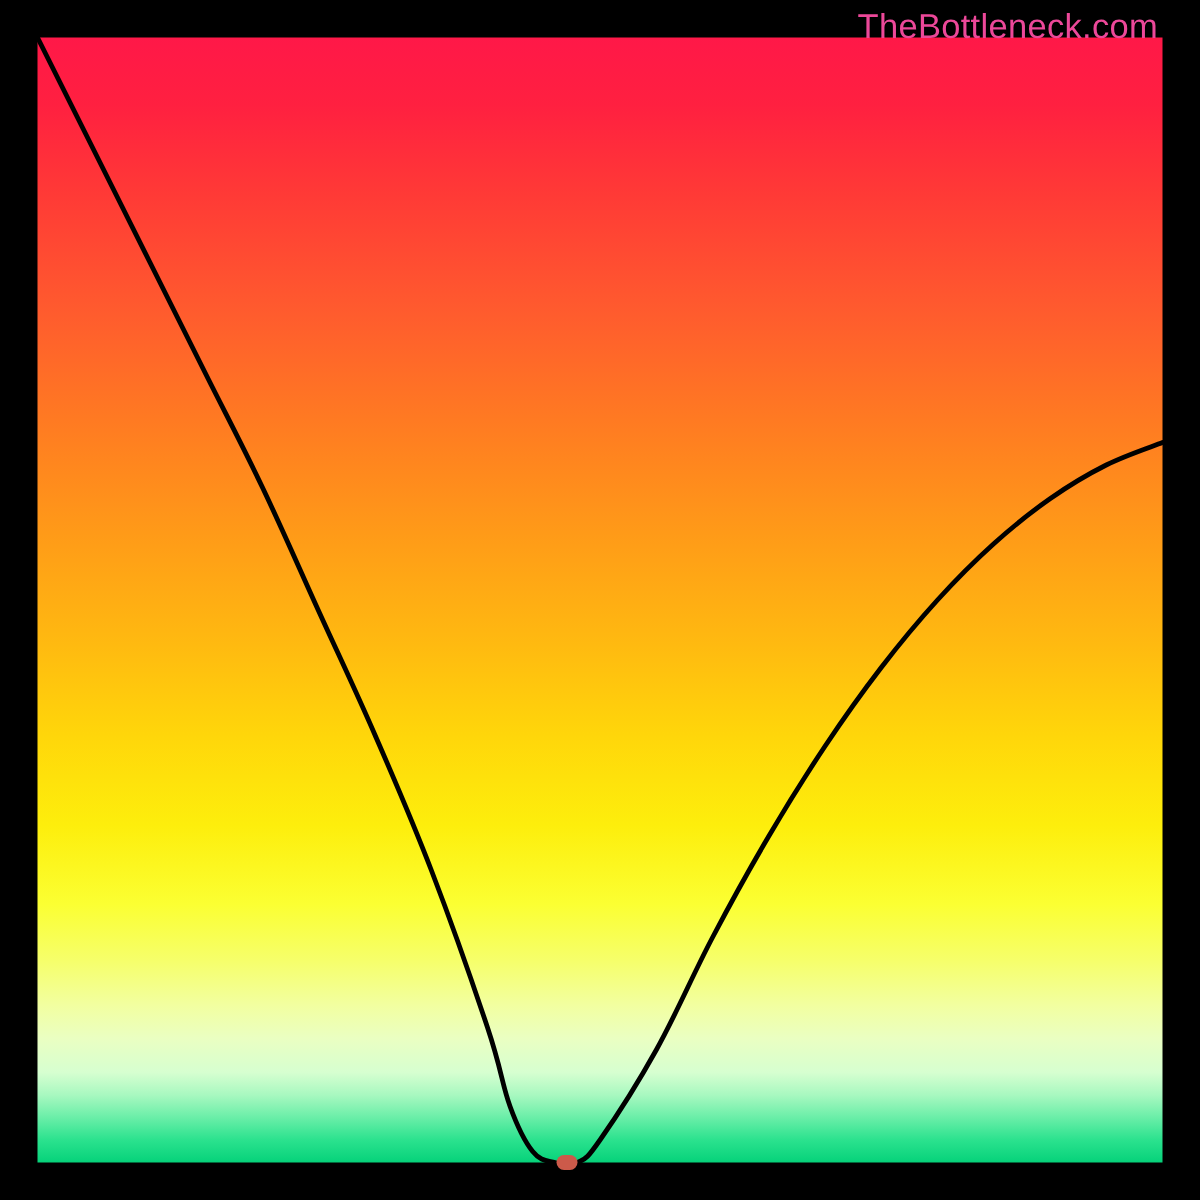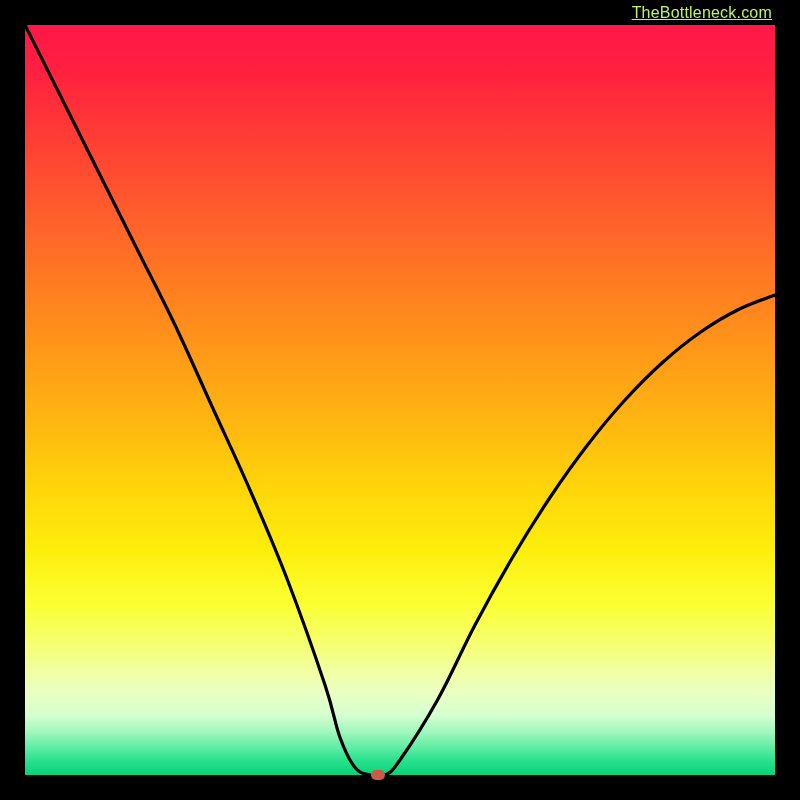--- a/index.html
+++ b/index.html
@@ -42,26 +42,25 @@
       #a8f8c0 94%,
       #6aeea8 96%,
       #2be28e 98%,
       #06d27a 100%
     );
   }
   .watermark {
     position: absolute;
     top: 4px;
     right: 28px;
-    color: #bef264;
-    font-size: 16px;
+    color: #ec4899;
+    font-size: 23px;
     font-weight: 500;
     letter-spacing: 0.2px;
     user-select: none;
-    text-decoration: underline;
   }
   svg.curve {
     position: absolute;
     left: 0;
     top: 0;
     width: 750px;
     height: 750px;
     overflow: visible;
   }
   .marker {

